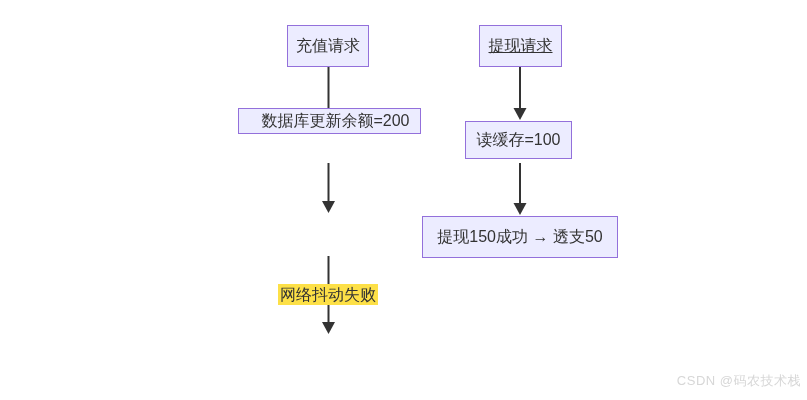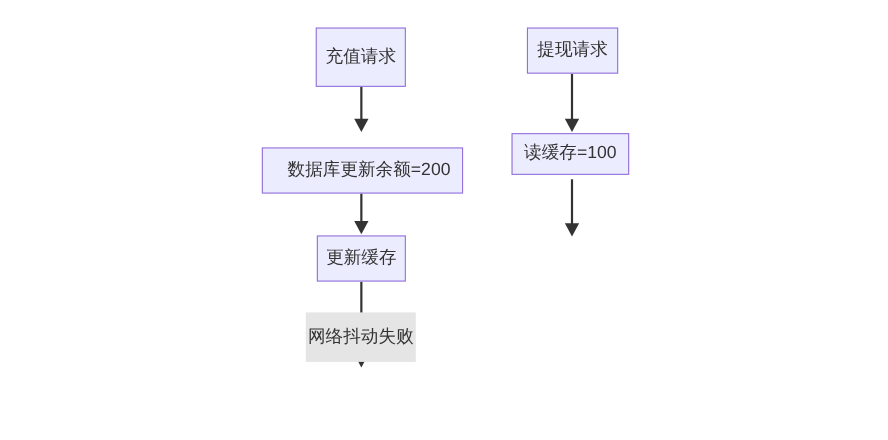--- a/index.html
+++ b/index.html
@@ -31,39 +31,39 @@
     color: #333333;
     font-size: 16px;
     line-height: 1;
     display: flex;
     align-items: center;
     justify-content: center;
     white-space: nowrap;
     text-align: center;
   }
   
-  #n-recharge      { left: 287px; top: 25px;  width: 82px;  height: 54px; text-align: right; }
-  #n-db-update     { left: 238px; top: 134px; width: 183px; height: 42px; padding-left: 12px; }
+  #n-recharge      { left: 287px; top: 25px;  width: 82px;  height: 42px; text-align: right; }
+  #n-db-update     { left: 238px; top: 108px; width: 183px; height: 26px; padding-left: 12px; }
   #n-update-cache  { left: 288px; top: 214px; width: 81px;  height: 42px; }
   #n-cache-100     { left: 272px; top: 335px; width: 114px; height: 42px; }
   
-  #n-withdraw      { left: 479px; top: 25px;  width: 83px;  height: 42px; }
+  #n-withdraw      { left: 479px; top: 25px;  width: 83px;  height: 42px; text-decoration: underline; }
   #n-read-cache    { left: 465px; top: 121px; width: 107px; height: 38px; }
   #n-overdraft     { left: 422px; top: 216px; width: 196px; height: 42px; }
 
   .edge-label {
     position: absolute;
     left: 328px;
     top: 284px;
     transform: translateX(-50%);
-    background: #e5e5e5;
+    background: #fde047;
     color: #333333;
     font-size: 16px;
     line-height: 21px;
-    padding: 12px 2px;
+    padding: 0 2px;
     white-space: nowrap;
   }
   .watermark {
     position: absolute;
     right: 6px;
     top: 372px;
     color: #d7d7d7;
     font-size: 13px;
     letter-spacing: 0.5px;
     white-space: nowrap;
@@ -94,20 +94,21 @@
       <polygon points="513.5,108 526.5,108 520,120" fill="#333333"></polygon>
     </g>
     <g>
       <line x1="520" y1="163" x2="520" y2="205" stroke="#333333" stroke-width="2"></line>
       <polygon points="513.5,203 526.5,203 520,215" fill="#333333"></polygon>
     </g>
   </svg>
 
   <div class="node" id="n-recharge">充值请求</div>
   <div class="node" id="n-db-update">数据库更新余额=200</div>
-  <div class="node" id="n-update-cache">更新缓存</div>
   <div class="edge-label">网络抖动失败</div>
 
   <div class="node" id="n-withdraw">提现请求</div>
   <div class="node" id="n-read-cache">读缓存=100</div>
+  <div class="node" id="n-overdraft">提现150成功 → 透支50</div>
 
+  <div class="watermark">CSDN @码农技术栈</div>
 
 </div>
 
 </body></html>

